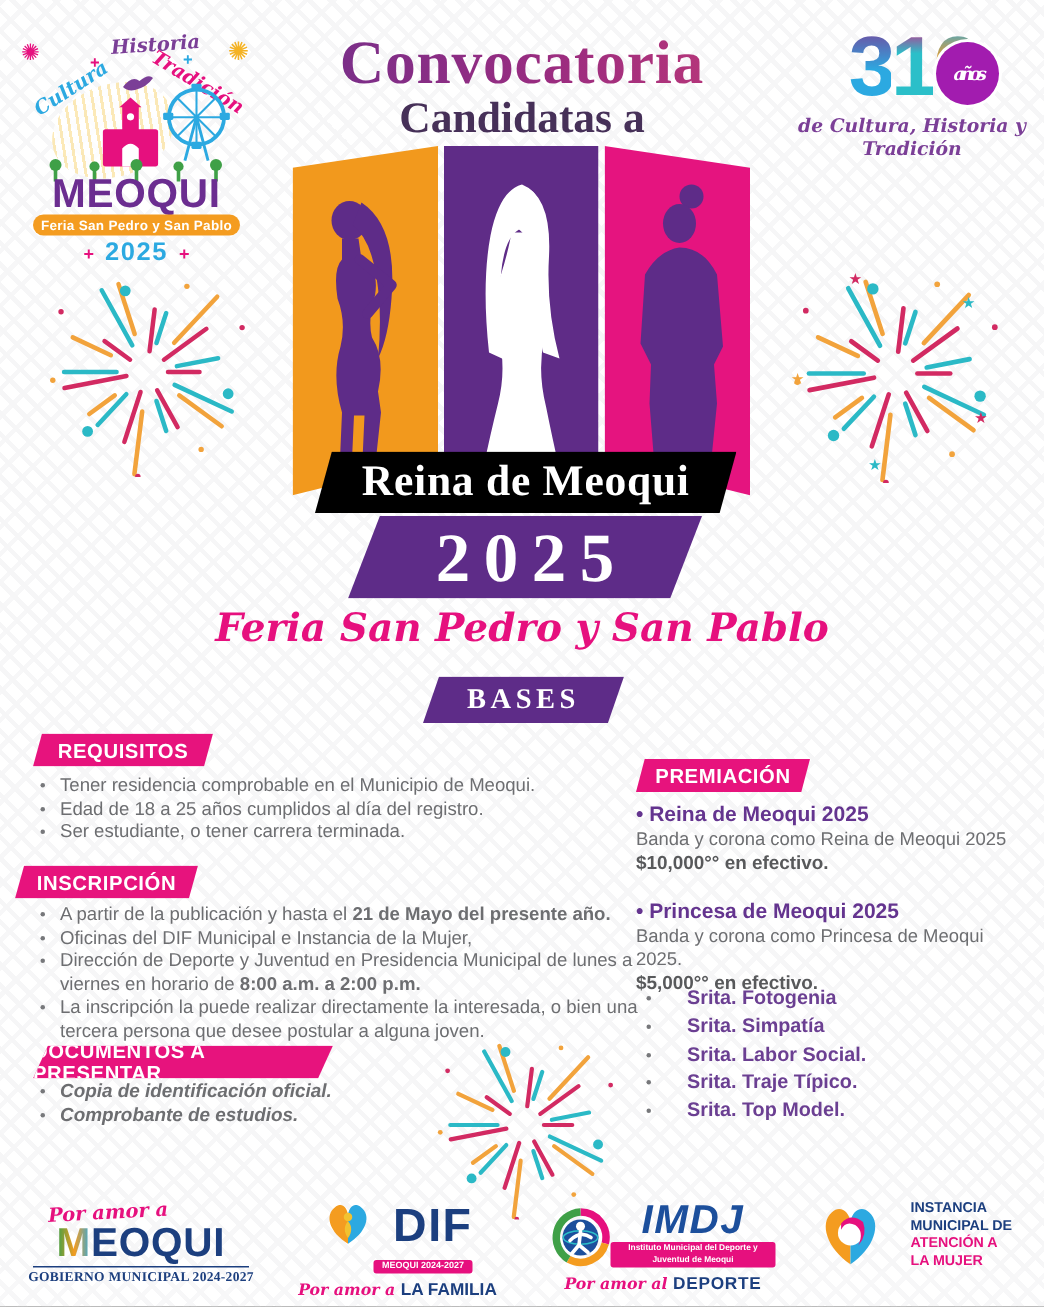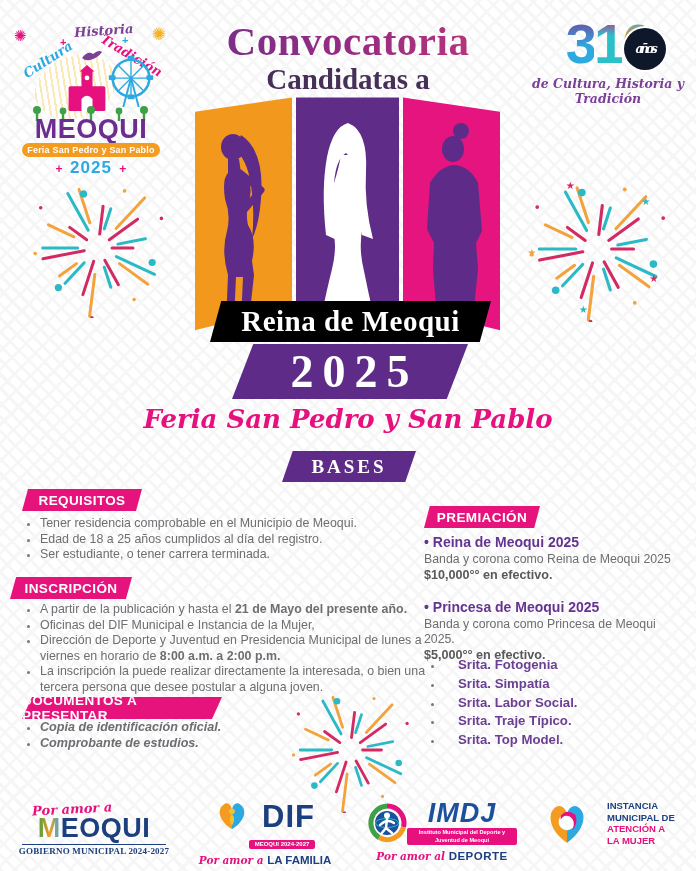--- a/index.html
+++ b/index.html
@@ -73,21 +73,21 @@
   .digits{ position:relative; display:inline-block; font:700 56px/1 "Liberation Sans",sans-serif; letter-spacing:-3px; }
   .digits span{ display:inline-block; }
   .d3{ color:#2CA9E1; } .d1{ color:#2BBFC9; } .d6{ color:#F49C20; }
   @supports (-webkit-background-clip: text){
     .d3{ background:linear-gradient(180deg,#7B3F97 0%,#2CA9E1 55%); -webkit-background-clip:text; background-clip:text; color:transparent; }
     .d1{ background:linear-gradient(180deg,#E6107E 0%,#2BBFC9 35%); -webkit-background-clip:text; background-clip:text; color:transparent; }
     .d6{ background:linear-gradient(180deg,#2CA9E1 0%,#F49C20 45%); -webkit-background-clip:text; background-clip:text; color:transparent; }
   }
   .badge{
     position:absolute; right:-16px; bottom:2px; width:42px; height:42px; border-radius:50%;
-    background:#0f172a; color:#fff; font:italic 700 12px/42px "DejaVu Serif",serif;
+    background:#a21caf; color:#fff; font:italic 700 12px/42px "DejaVu Serif",serif;
     text-align:center; box-shadow:0 0 0 2px #fff;
   }
   .tagline316{ margin-top:4px; font:italic 700 12.5px "DejaVu Serif",serif; color:#7B3F97; }
 
   
   .fw{ position:absolute; }
   .fw-left{ left:28px; top:178px; }
   .fw-right{ left:524px; top:176px; }
   .fw-center{ left:287px; top:687px; }
 
@@ -174,21 +174,21 @@
 
   .dif{ left:192px; width:146px; text-align:center; }
   .dif-row{ display:flex; align-items:center; justify-content:center; gap:13px; }
   .dif .dname{ font:700 31px/1 "Liberation Sans",sans-serif; color:#1C3F7F; letter-spacing:1px; }
   .dif .dbanner{ display:inline-block; background:#E6107E; color:#fff; border-radius:2px;
     font:700 6px/9px "Liberation Sans",sans-serif; padding:0 6px; margin:1px 0 1px 34px; }
   .dif .dscript{ font:italic 700 10.5px "DejaVu Serif",serif; color:#E6107E; }
   .dif .dbold{ font:700 11.5px "Liberation Sans",sans-serif; color:#1C3F7F; }
 
   .imdj{ left:366px; width:152px; text-align:center; }
-  .imdj-row{ display:flex; align-items:center; justify-content:center; gap:0; }
+  .imdj-row{ display:flex; align-items:flex-end; justify-content:center; gap:0; }
   .imdj .iname{ font:italic 700 27px/1 "Liberation Sans",sans-serif; color:#1C4F9C; letter-spacing:1px; }
   .imdj .ibanner{ display:block; background:#E6107E; color:#fff; border-radius:2px;
     font:700 5.6px/7.5px "Liberation Sans",sans-serif; padding:1px 3px; margin-top:1px; max-width:110px; }
   .imdj .iscript{ font:italic 700 10.5px "DejaVu Serif",serif; color:#E6107E; }
   .imdj .ibold{ font:700 11.5px "Liberation Sans",sans-serif; color:#1C3F7F; letter-spacing:.5px; }
   .imdj-bottom{ margin-top:1px;text-align:center; }
 
   .inst{ left:544px; width:150px; display:flex; align-items:center; gap:17px; }
   .inst-text{ text-align:left; }
   .inst-text .nline{ font:700 9.5px/11.5px "Liberation Sans",sans-serif; color:#1C3F7F; }

